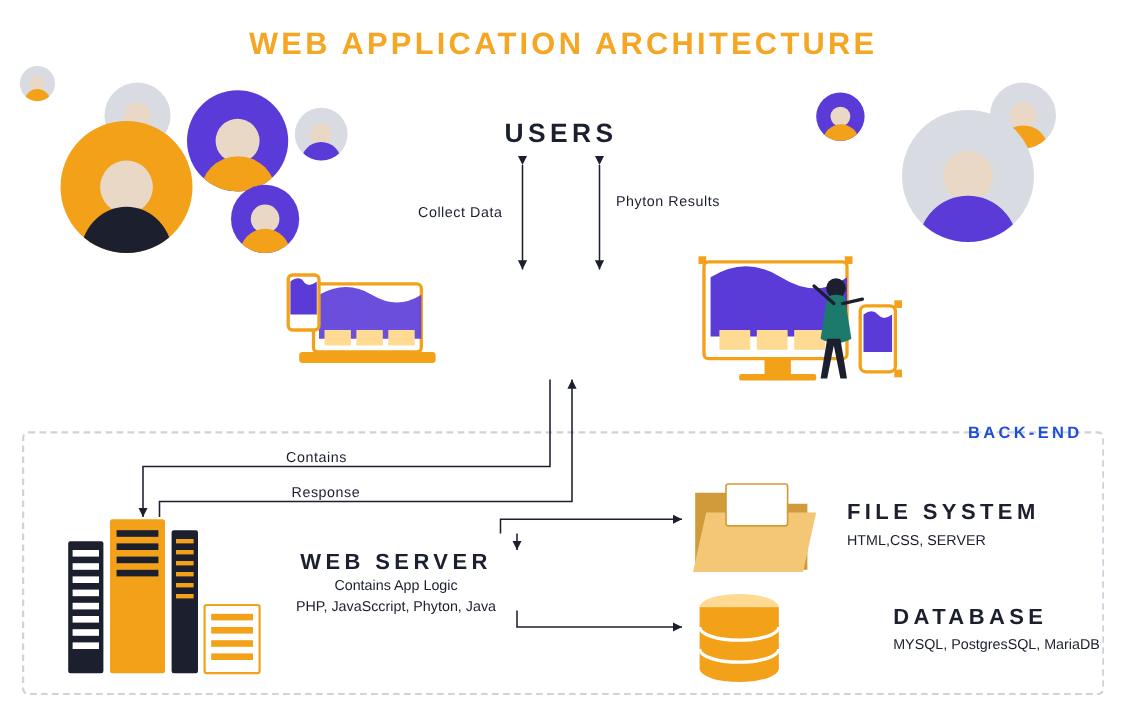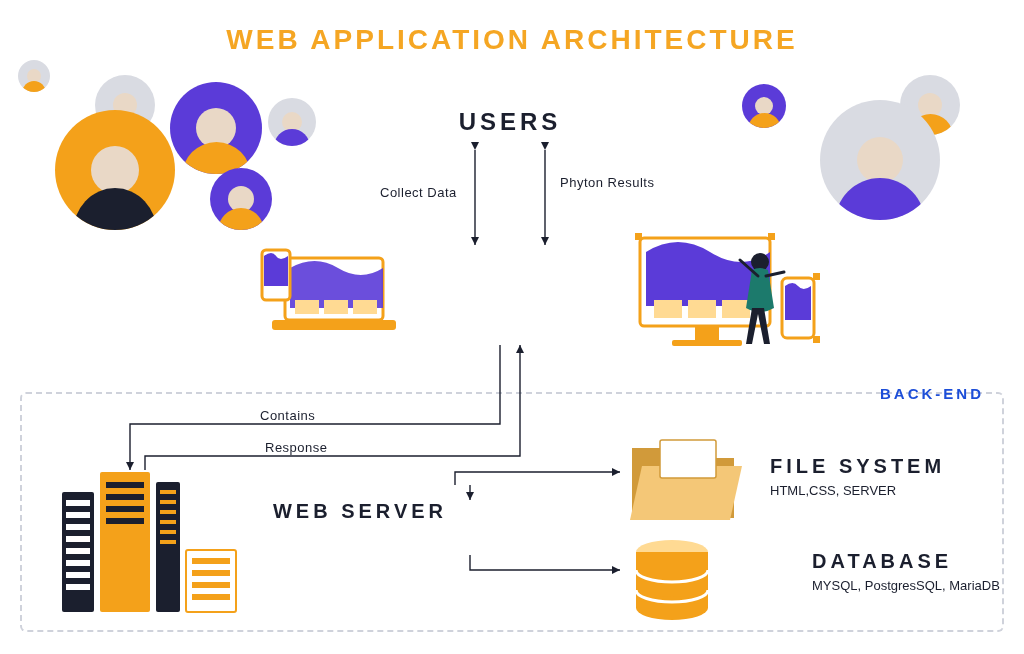--- a/index.html
+++ b/index.html
@@ -145,20 +145,24 @@
 </div>
 
 <div class="backend-box"></div>
 <div class="backend-label">BACK-END</div>
 
 <div class="small-label" style="position:absolute;left:260px;top:408px;">Contains</div>
 <div class="small-label" style="position:absolute;left:265px;top:440px;">Response</div>
 
 <div style="position:absolute;left:230px;top:500px;width:260px;">
   <div class="section-label" style="font-size:20px;">WEB SERVER</div>
+  <div class="sub-text">
+    <span>Contains App Logic</span><br>
+    <span>PHP, JavaSccript, Phyton, Java</span>
+  </div>
 </div>
 
 <div style="position:absolute;left:770px;top:455px;width:230px;">
   <div class="section-label" style="font-size:20px;text-align:left;">FILE SYSTEM</div>
   <div class="sub-text" style="text-align:left;padding-top:4px;">HTML,CSS, SERVER</div>
 </div>
 
 <div style="position:absolute;left:812px;top:550px;width:230px;">
   <div class="section-label" style="font-size:20px;text-align:left;">DATABASE</div>
   <div class="sub-text" style="text-align:left;padding-top:4px;">MYSQL, PostgresSQL, MariaDB</div>

